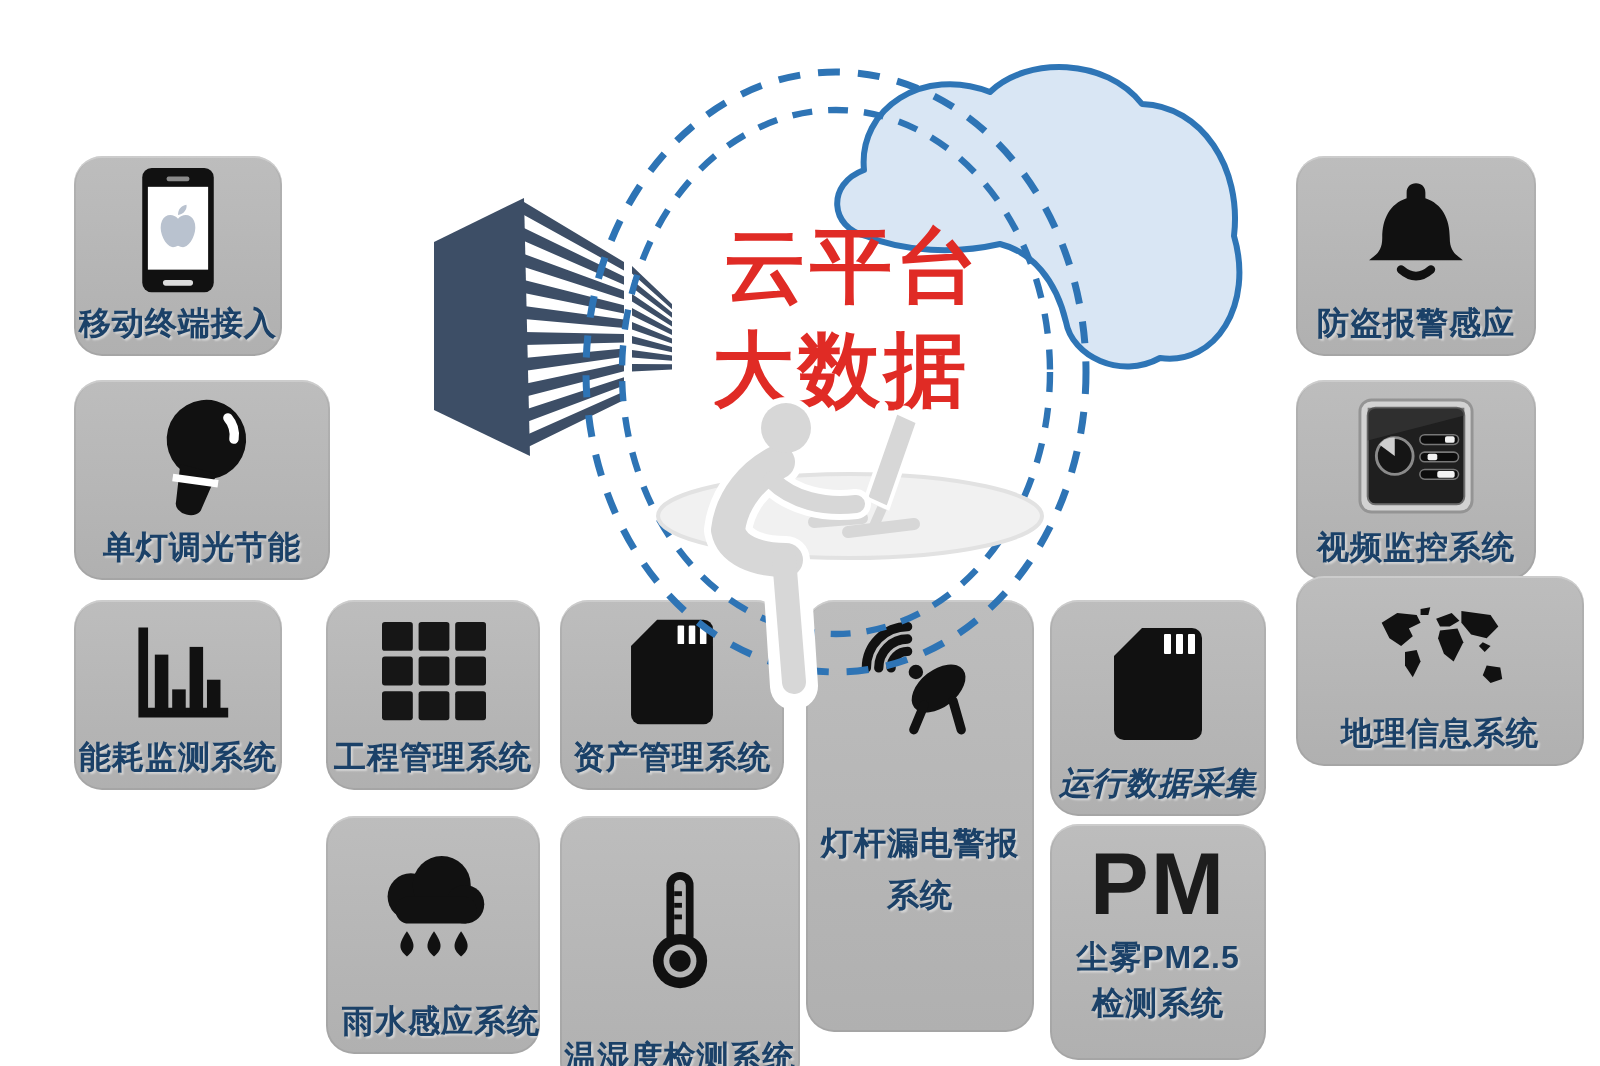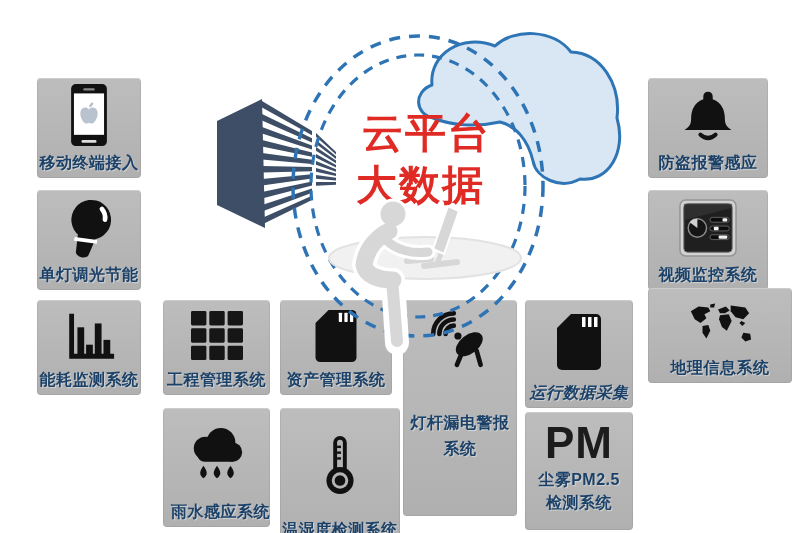--- a/index.html
+++ b/index.html
@@ -1,18 +1,18 @@
 <!DOCTYPE html>
 <html><head>
 <meta charset="utf-8">
 <style>
   html,body{margin:0;padding:0;background:#fff;}
   .stage{position:relative;width:800px;height:533px;background:#ffffff;overflow:hidden;
          font-family:"Liberation Sans",sans-serif;}
-  .panel{position:absolute;background:linear-gradient(#bdbdbd,#b0b0b0);border-radius:4px;
+  .panel{position:absolute;background:linear-gradient(#bdbdbd,#b0b0b0);border-radius:14px;
          box-shadow:inset 0 1px 0 rgba(255,255,255,.35), inset 0 0 0 1px rgba(0,0,0,.06);
          display:flex;flex-direction:column;align-items:center;justify-content:flex-end;z-index:1;}
   .icon-wrap{flex:1;width:100%;display:flex;align-items:center;justify-content:center;}
   .panel-label{font-weight:bold;font-size:16px;letter-spacing:.5px;color:#1b4168;
                padding-bottom:6px;white-space:nowrap;line-height:1.1;
                text-shadow:1px 1px 1px rgba(255,255,255,.45);}
   .label-2line{display:flex;flex-direction:column;align-items:center;padding-bottom:54px;}
   .label-2line .panel-label{padding-bottom:0;line-height:26px;}
   .pm-big{font-size:44px;font-weight:800;color:#1c1c1c;line-height:50px;padding-top:6px;
           letter-spacing:1px;}
@@ -79,21 +79,21 @@
         <g fill="#b9c2cf">
           <path d="M20,27 c-2.5,-3 -7,-2.5 -8.5,1 c-2,4.5 0.5,11 4,13.5 c1.5,1 3,0.5 4.5,-0.2
                    c1.5,0.7 3,1.2 4.5,0.2 c3.5,-2.5 6,-9 4,-13.5 c-1.5,-3.5 -6,-4 -8.5,-1 z"></path>
           <path d="M20,25 c0,-3 1.5,-5 4.5,-5.5 c0.5,2.5 -1.5,5 -4.5,5.5 z"></path>
         </g>
       </svg>
     </div>
     <div class="panel-label">移动终端接入</div>
   </div>
 
-  <div class="panel" style="left:37px;top:190px;width:104px;height:100px;">
+  <div class="panel" style="left:37px;top:190px;width:128px;height:100px;">
     <div class="icon-wrap">
       <svg width="64" height="70" viewBox="0 0 64 74">
         <g transform="rotate(15 32 37)">
           <circle cx="32" cy="28" r="21" fill="#111"></circle>
           <path d="M22,44 L42,44 L39,64 a7,5 0 0 1 -14,0 Z" fill="#111"></path>
           <path d="M40,14 a14,14 0 0 1 6,10" fill="none" stroke="#fff" stroke-width="5" stroke-linecap="round"></path>
           <line x1="20" y1="52" x2="44" y2="49" stroke="#fff" stroke-width="4"></line>
         </g>
       </svg>
     </div>

